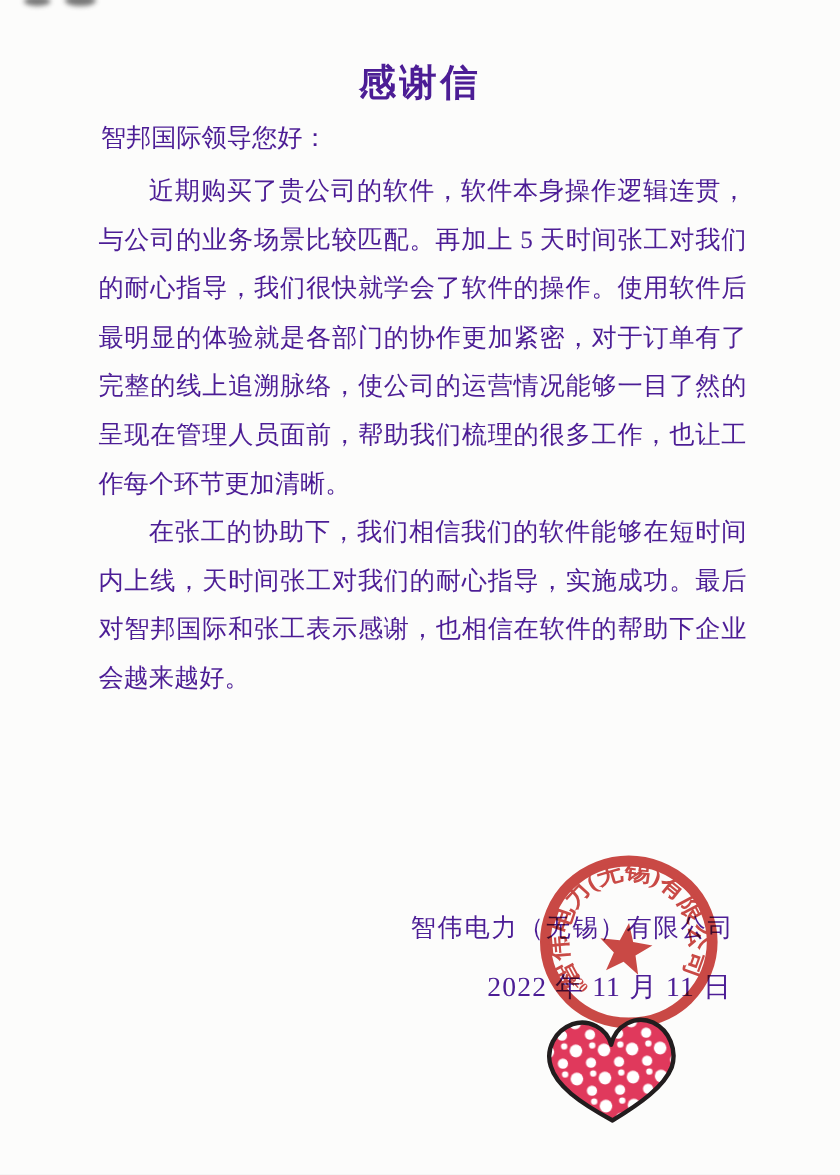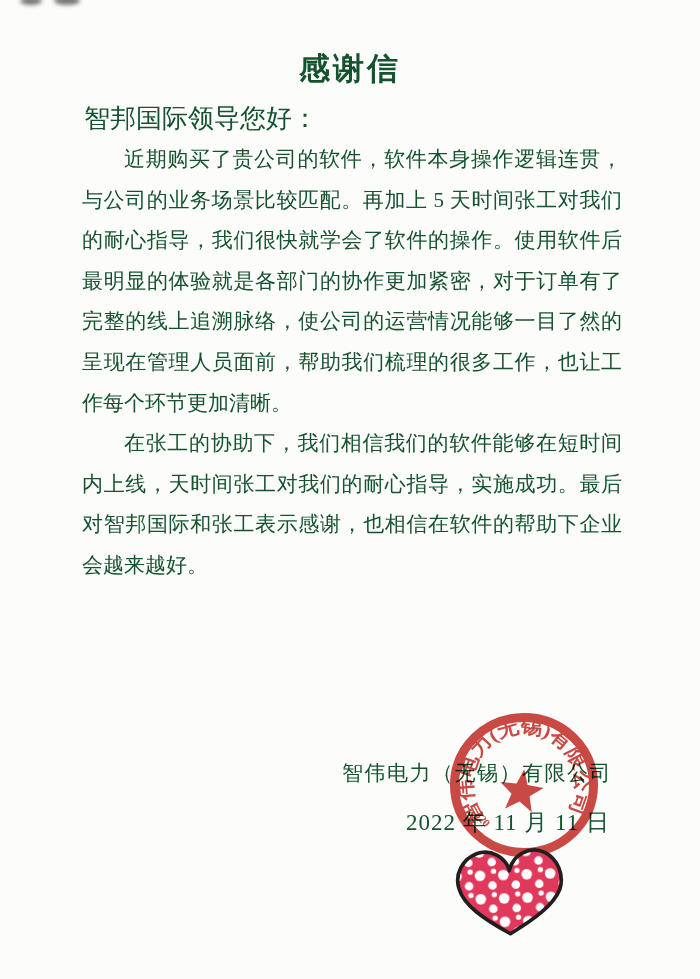--- a/index.html
+++ b/index.html
@@ -1,32 +1,32 @@
 <!DOCTYPE html>
 <html><head>
 <meta charset="utf-8">
 <title>感谢信</title>
 <style>
   html,body { margin:0; padding:0; background:#e9e9e9; }
   .page {
     position:relative; width:700px; height:979px; margin:0 auto;
     background:#fcfcfb; overflow:hidden;
     font-family:"Liberation Serif","DejaVu Serif",serif;
-    color:#14532d;
+    color:#4c1d95;
   }
   .scan-smudge { position:absolute; background:#4a4a4a; filter:blur(2px); border-radius:50%; opacity:.75; }
   .smudge-a { left:20px; top:-3px; width:22px; height:8px; }
   .smudge-b { left:54px; top:-4px; width:26px; height:9px; }
 
   .title {
     position:absolute; top:48px; left:0; width:100%;
     text-align:center; font-size:31px; font-weight:bold; letter-spacing:3px;
     margin:0;
   }
-  .greeting { position:absolute; top:101px; left:84px; font-size:26px; margin:0; }
+  .greeting { position:absolute; top:101px; left:84px; font-size:21px; margin:0; }
   .letter-body {
     position:absolute; top:139px; left:82px; width:540px;
     font-size:21px; line-height:40.6px; text-align:justify;
   }
   .letter-body p { margin:0; text-indent:2em; }
 
   .signature { position:absolute; top:759px; right:88px; font-size:21px; letter-spacing:1.5px; }
   .letter-date { position:absolute; top:807px; right:90px; font-size:23px; letter-spacing:1px; }
 
   .stamp {

